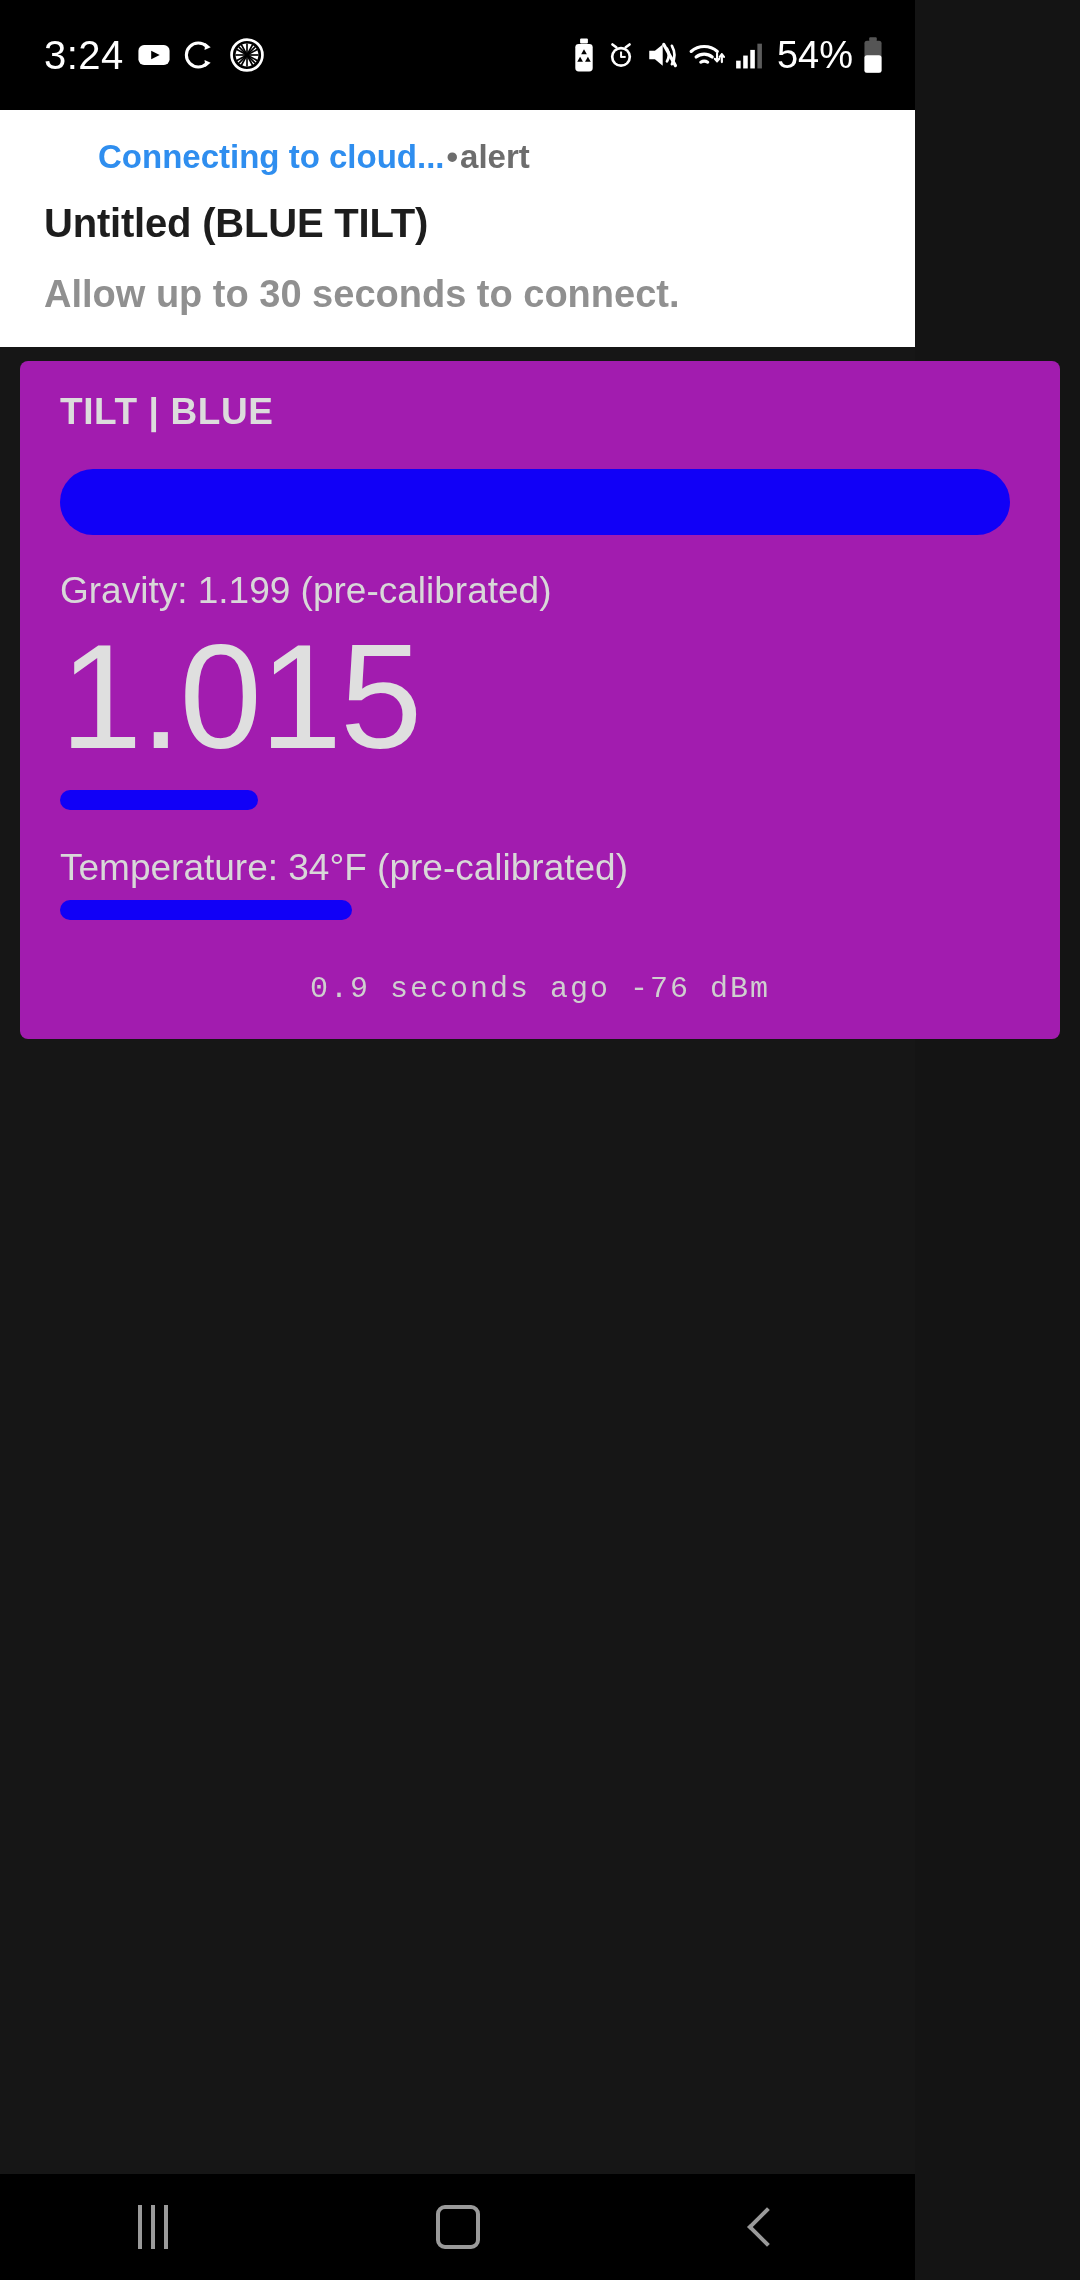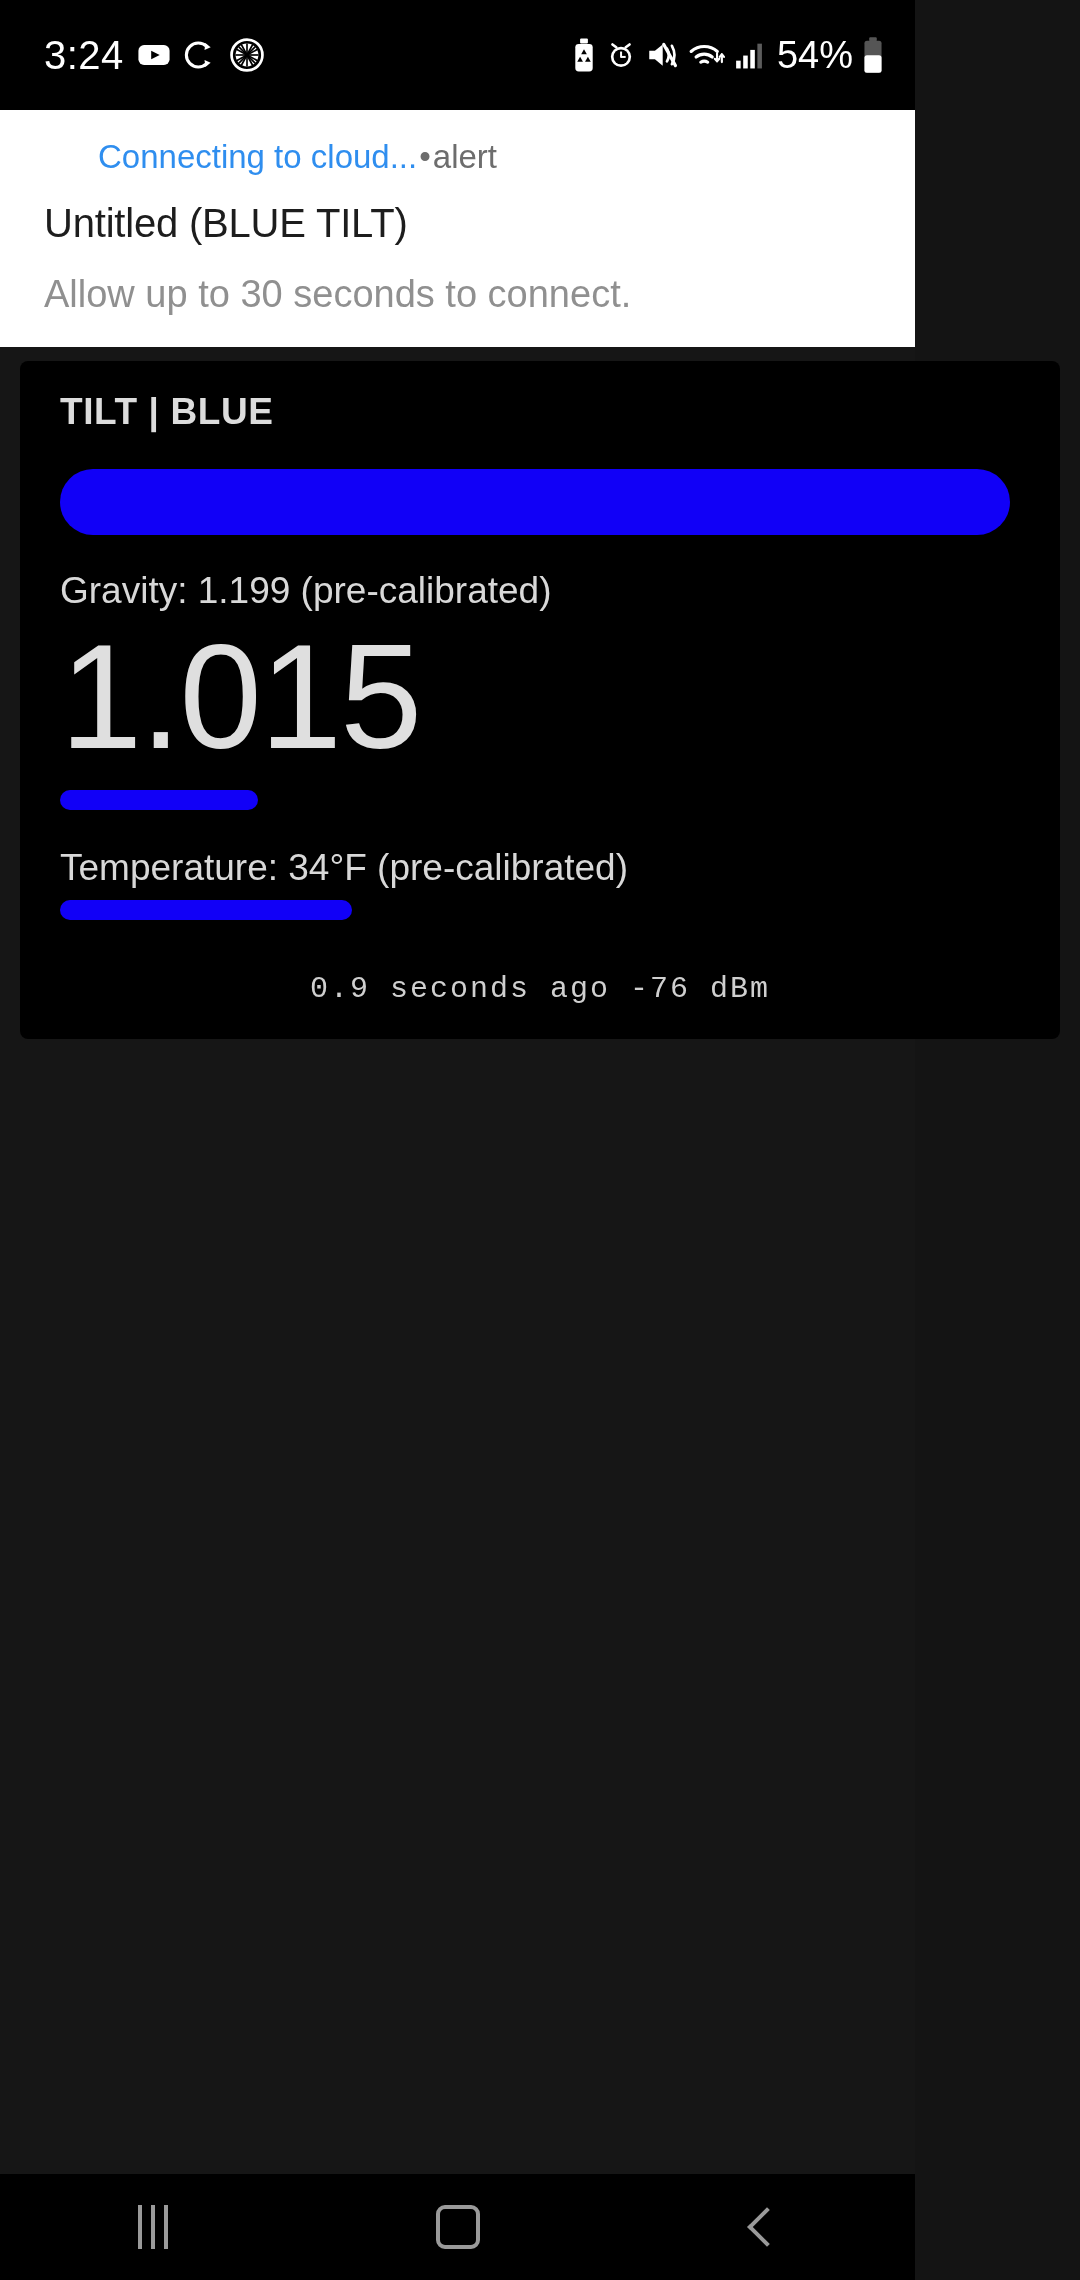--- a/index.html
+++ b/index.html
@@ -52,20 +52,21 @@
     font-size: 38px;
     letter-spacing: 0px;
   }
   .ic { display: block; }
 
   
   .header {
     background: #ffffff;
     padding: 26px 44px 30px 44px;
     flex: 0 0 auto;
+    font-weight: bold;
   }
   .header-alert-line {
     font-size: 33px;
     padding-left: 54px;
     line-height: 1.3;
     white-space: nowrap;
   }
   .alert-link {
     color: #2f8eef;
   }
@@ -92,21 +93,21 @@
 
   
   .body-area {
     flex: 1 1 auto;
     background: #161616;
     padding: 14px 20px 0 20px;
     position: relative;
   }
 
   .card {
-    background: #000000;
+    background: #a21caf;
     border-radius: 8px;
     padding: 30px 40px 26px 40px;
     width: 1040px;
     margin: 0 auto;
   }
 
   .card-title {
     font-size: 37px;
     font-weight: bold;
     color: #dcdcdc;

